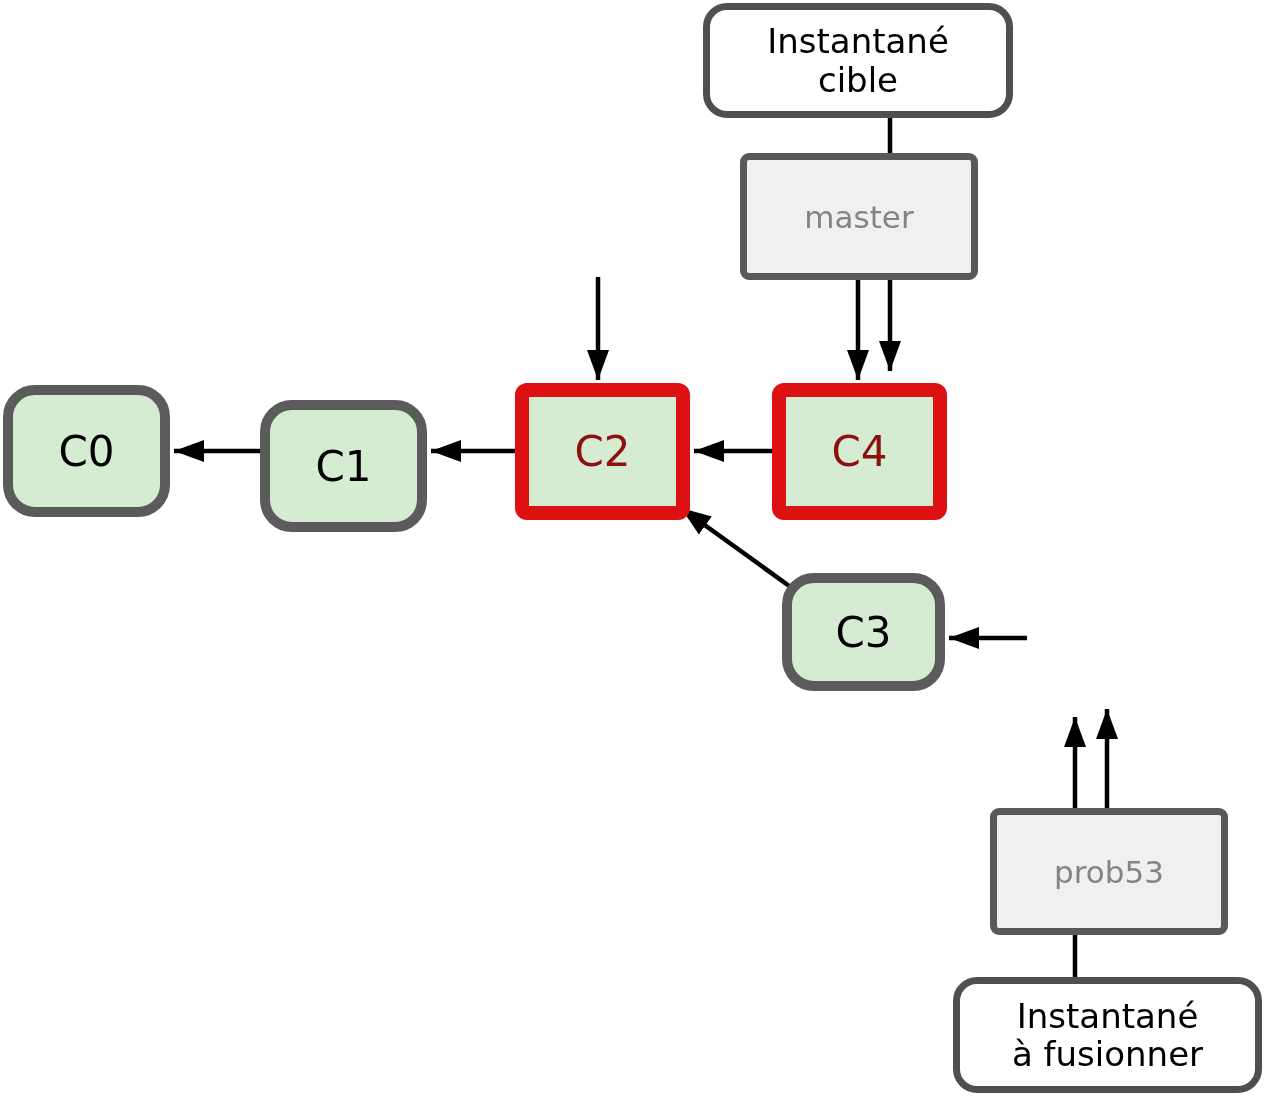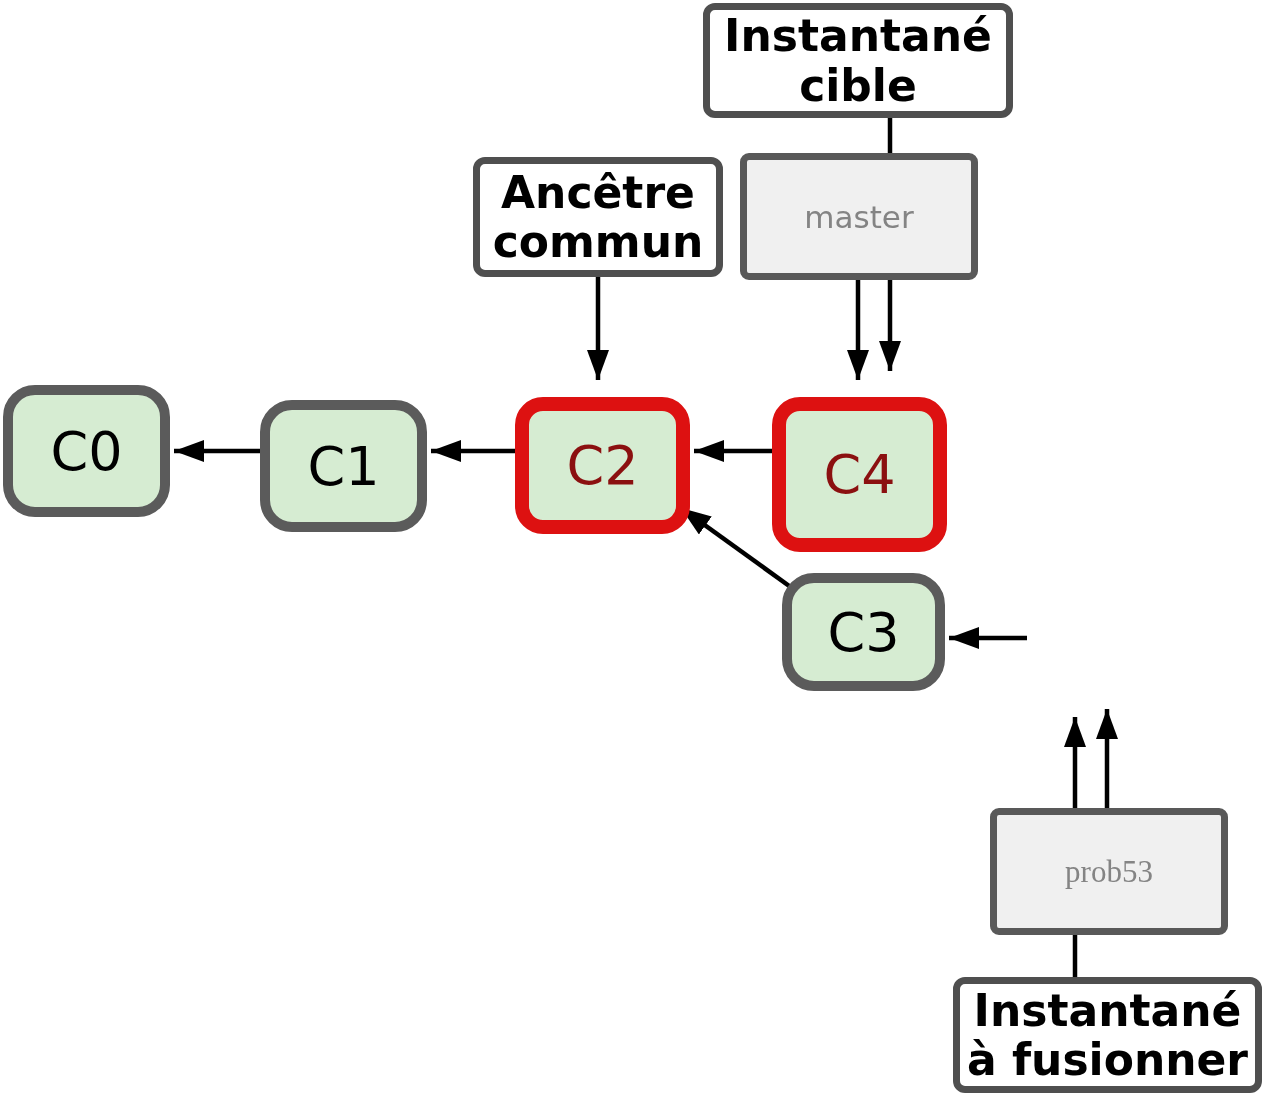--- a/index.html
+++ b/index.html
@@ -31,43 +31,42 @@
   }
   .edge{stroke:var(--arrow);stroke-width:4.5;fill:none;}
   .node{
     position:absolute;
     display:flex;align-items:center;justify-content:center;
     text-align:center;box-sizing:border-box;border-radius:9px;
   }
   .callout{
     background:var(--label-fill);
     border:7px solid var(--label-border);
-    border-radius:12px;
+    border-radius:24px;
     color:var(--label-text);
-    font-size:44px;font-weight:bold;line-height:1.12;
+    font-size:34px;font-weight:normal;line-height:1.12;
     white-space:pre-line;
   }
   .branch{
     background:var(--branch-fill);
     border:7px solid var(--branch-border);
     color:var(--branch-text);
     font-size:31px;
   }
   .commit{
     background:var(--commit-fill);
     border:10px solid var(--commit-border);
     border-radius:32px;
     color:var(--commit-text);
-    font-size:54px;
+    font-size:42px;
   }
   .commit.highlight{
     border:14px solid var(--highlight-border);
-    border-radius:28px;
+    border-radius:12px;
     color:var(--highlight-text);
-    margin-top:14px;
   }
 </style>
 </head>
 <body>
 
 <div class="canvas">
 
   <svg class="edges-layer" width="1267" height="1097" viewBox="0 0 1267 1097" aria-hidden="true">
     <defs>
       <marker id="ah" markerUnits="userSpaceOnUse" markerWidth="32" markerHeight="24" refX="30" refY="11" orient="auto">
@@ -94,34 +93,32 @@
 
     <path class="edge" d="M1075,808 L1075,717" marker-end="url(#ah)"></path>
     <path class="edge" d="M1107,808 L1107,709" marker-end="url(#ah)"></path>
 
     <path class="edge" d="M1075,935 L1075,977"></path>
   </svg>
 
   <div class="node callout" style="left:703px;top:3px;width:310px;height:115px;">Instantané
 cible</div>
 
-  <div class="node callout" style="left:473px;top:157px;width:250px;height:120px;">Ancêtre
-commun</div>
 
   <div class="node callout" style="left:953px;top:977px;width:309px;height:116px;">Instantané
 à fusionner</div>
 
   <div class="node branch" style="left:740px;top:153px;width:238px;height:127px;">master</div>
 
-  <div class="node branch" style="left:990px;top:808px;width:238px;height:127px;font-family:Liberation Serif, serif;">prob53</div>
+  <div class="node branch" style="left:990px;top:808px;width:238px;height:127px;">prob53</div>
 
   <div class="node commit" style="left:3px;top:385px;width:167px;height:132px;">C0</div>
 
   <div class="node commit" style="left:260px;top:385px;width:167px;height:132px;margin-top:15px;">C1</div>
 
   <div class="node commit highlight" style="left:515px;top:383px;width:175px;height:137px;">C2</div>
 
-  <div class="node commit highlight" style="left:772px;top:383px;width:175px;height:155px;">C4</div>
+  <div class="node commit highlight" style="left:772px;top:383px;width:175px;height:137px;">C4</div>
 
   <div class="node commit" style="left:782px;top:573px;width:163px;height:118px;">C3</div>
 
 
 </div>
 
 </body></html>

